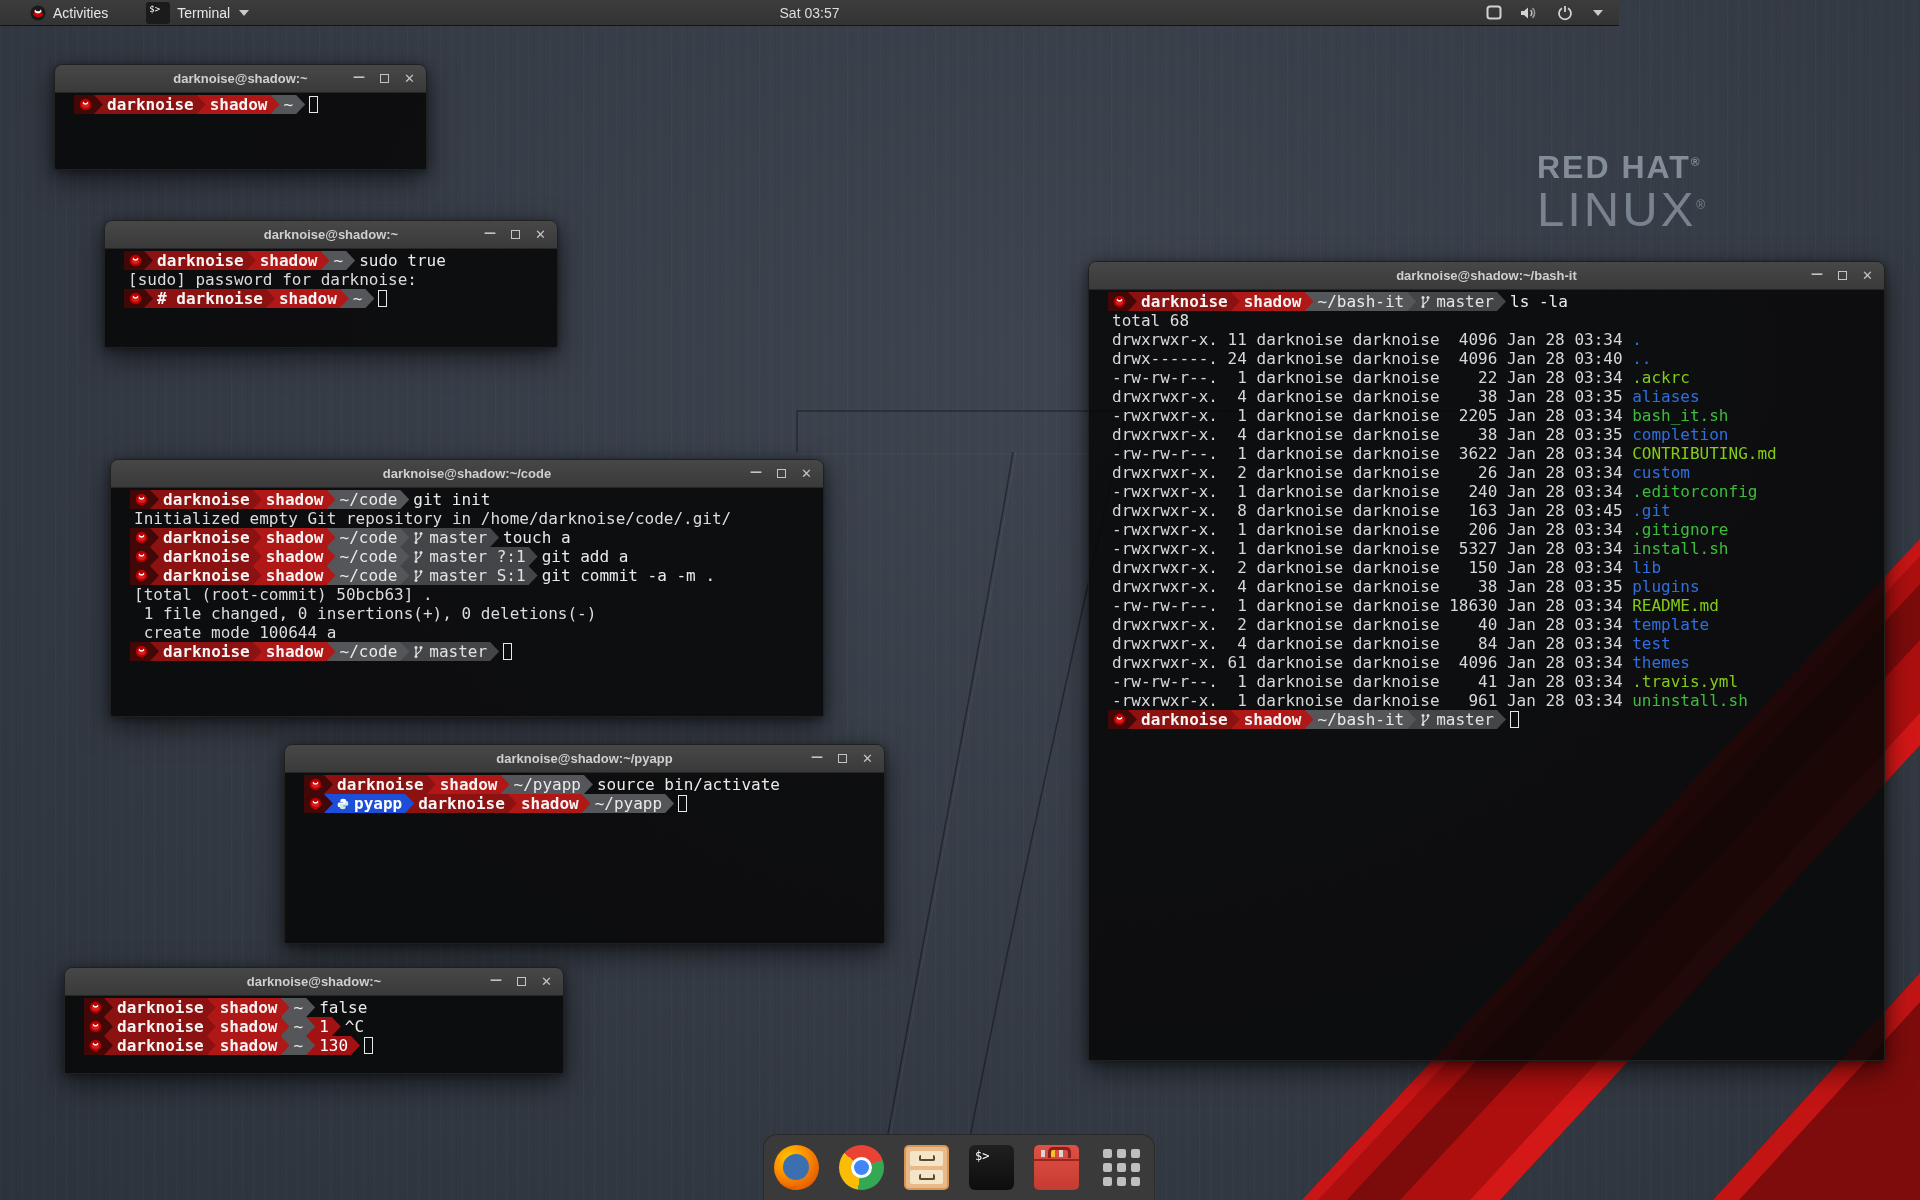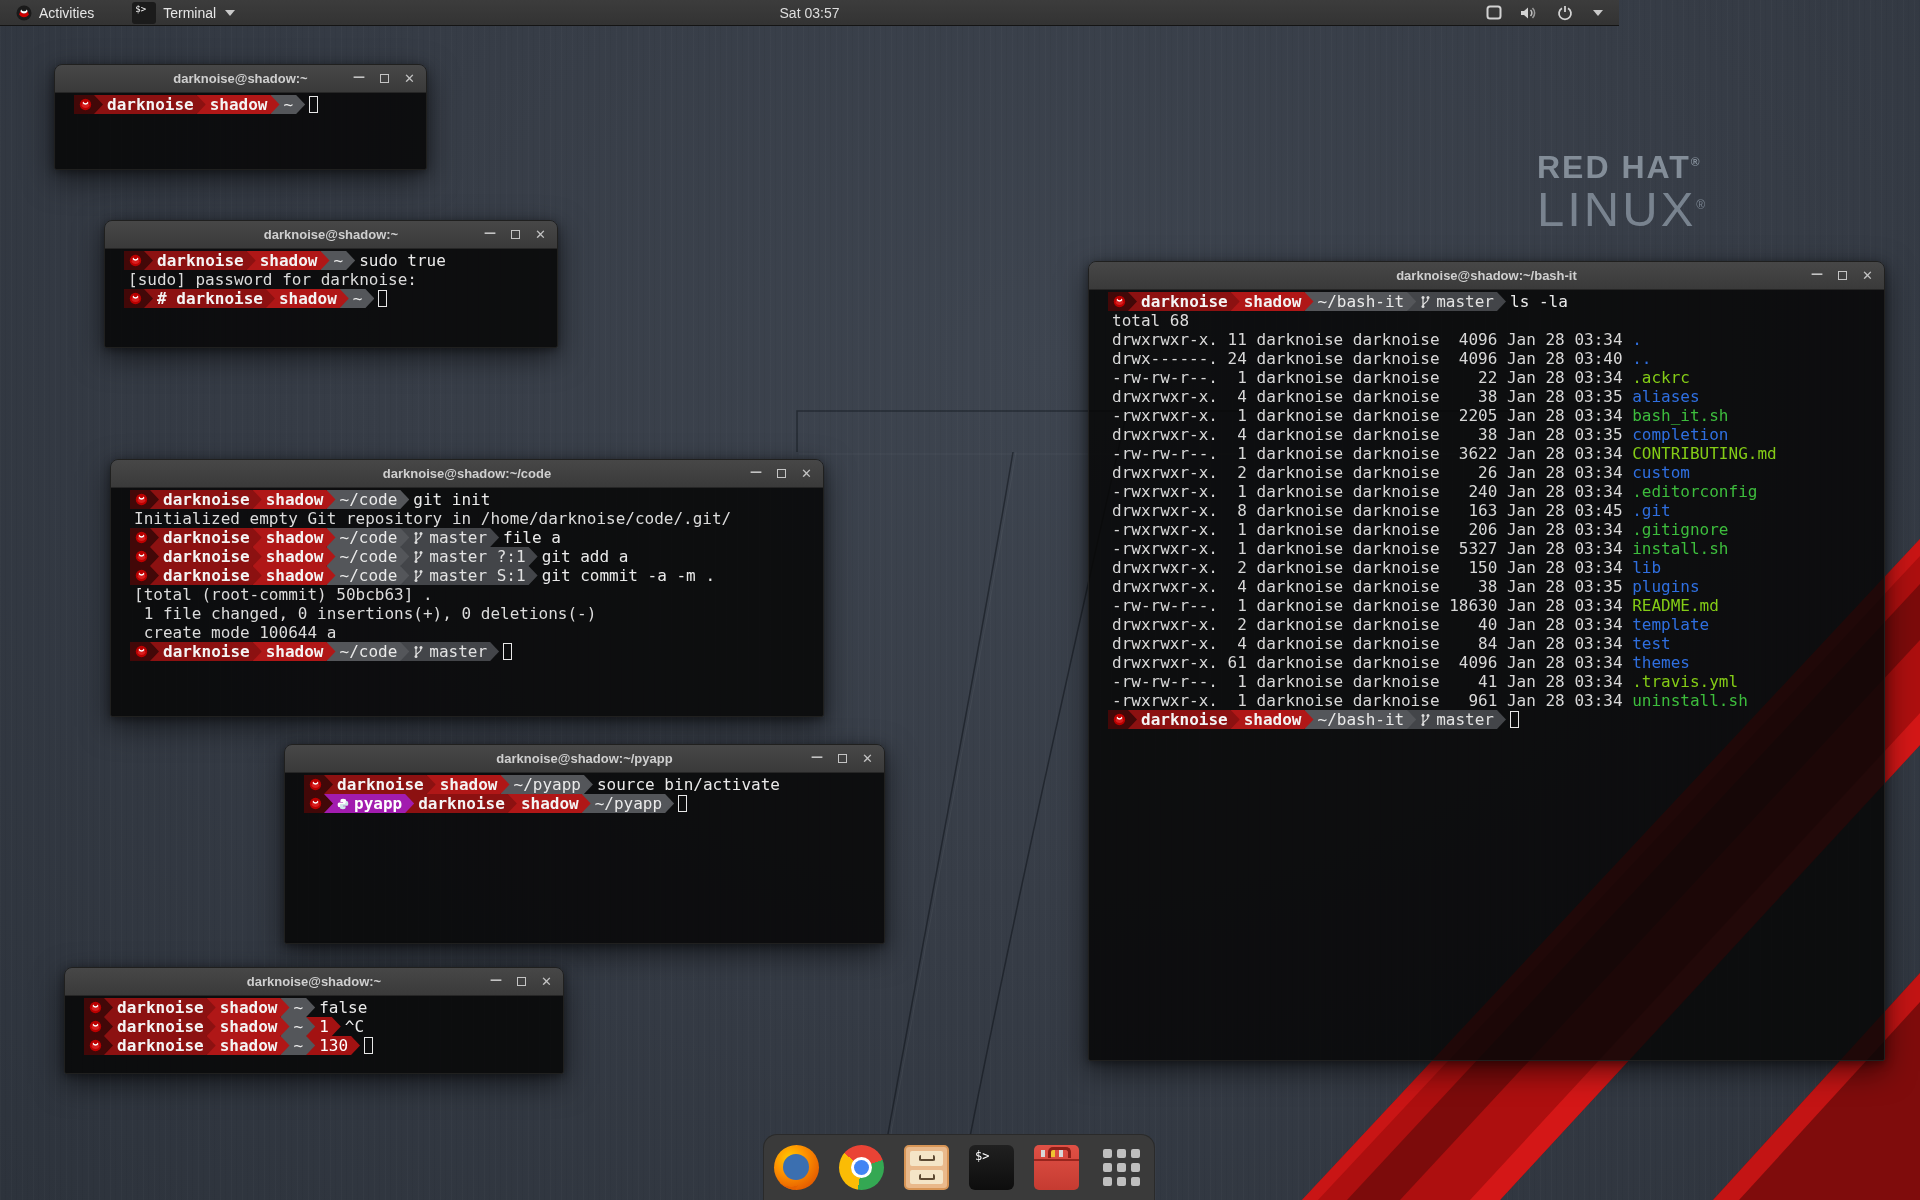--- a/index.html
+++ b/index.html
@@ -21,21 +21,21 @@
   .rhel-logo { position:absolute; left:1537px; top:104px; color:#828d99; opacity:.88; line-height:1.04; }
   .rhel-logo .l1 { font-size:32px; font-weight:bold; letter-spacing:2px; color:#8e99a4;margin-top:47px; }
   .rhel-logo .l2, .rhel-logo .l3 { font-size:49px; font-weight:300; letter-spacing:3px; }
   .rhel-logo sup { font-size:12px; }
   
   .topbar {
     position:absolute; left:0; top:0; width:1619px; height:26px;
     background:linear-gradient(#3c3c3c,#333333);
     border-bottom:1px solid #141414;
     display:flex; align-items:center;
-    color:#e6e6e6; font-size:14px; z-index:50;
+    color:#e6e6e6; font-size:14px; z-index:50;padding-left:14px;
   }
   .tb-left { display:flex; align-items:center; gap:8px; padding-left:8px; }
   .tb-activities { display:flex; align-items:center; gap:7px; padding:2px 8px; cursor:pointer; }
   .tb-app { display:flex; align-items:center; gap:7px; margin-left:22px; cursor:pointer; }
   .tb-app-iconbox { width:24px; height:22px; background:#1b1b1b; border-radius:3px;
       display:flex; align-items:flex-start; justify-content:flex-start; padding:2px 0 0 3px;
       font-family:"DejaVu Sans Mono",monospace; font-size:9px; color:#fff; }
   .tb-caret { width:0; height:0; border-left:5px solid transparent; border-right:5px solid transparent; border-top:6px solid #c9c9c9; margin-left:2px; }
   .tb-clock { position:absolute; left:0; right:0; text-align:center; font-size:14px; color:#dedede; pointer-events:none; }
   .tb-right { margin-left:auto; display:flex; align-items:center; gap:18px; padding-right:16px; z-index:2; }
@@ -76,21 +76,21 @@
     clip-path:polygon(0 0, calc(100% - 9px) 0, 100% 50%, calc(100% - 9px) 100%, 0 100%);
   }
   .seg svg { margin-right:5px; flex:0 0 auto; }
   .seg-hat { background:#420808; padding:0 11px 0 5px; }
   .seg-hat svg { margin-right:0; }
   .seg-user { background:#8c1111; color:#f4f4f4; font-weight:bold; }
   .seg-host { background:#b01717; color:#f4f4f4; font-weight:bold; }
   .seg-path { background:#54565a; color:#eaeaea; }
   .seg-git  { background:#434549; color:#e2e2e2; }
   .seg-stat { background:#a31212; color:#ffffff; }
-  .seg-venv { background:#a21caf; color:#ffffff; font-weight:bold;justify-content:center; }
+  .seg-venv { background:#1d4ed8; color:#ffffff; font-weight:bold;justify-content:center; }
   .cmd { margin-left:13px; color:#eaeaea; }
   .cursor { display:inline-block; width:9px; height:17px; border:1px solid #e8e8e8; margin-left:13px; }
   
   .ls-meta { color:#d8d8d8; }
   .n-dir  { color:var(--dir-blue); }
   .n-exec { color:var(--exec-green); }
   .n-plain{ color:#84cc16; }
   
   .w1 { left:54px;  top:64px;  width:373px; height:106px; z-index:10; }
   .w2 { left:104px; top:220px; width:454px; height:128px; z-index:10; }
@@ -239,21 +239,21 @@
             <path d="M4.4 6.2 A 4 4 0 0 0 11.6 6.2 L 10.8 4.4 A 3 3 0 0 1 5.2 4.4 Z" fill="#fff"></path>
           </svg></span><span class="seg seg-user" style="z-index: 29;">darknoise</span><span class="seg seg-host" style="z-index: 28;">shadow</span><span class="seg seg-path" style="z-index: 27;">~/code</span><span class="cmd">git init</span></div><div class="tline tout">Initialized empty Git repository in /home/darknoise/code/.git/</div><div class="tline"><span class="seg seg-hat" style="z-index: 30;"><svg width="13" height="13" viewBox="0 0 16 16">
             <circle cx="8" cy="8" r="7" fill="#b00"></circle>
             <path d="M3 9.5 A 6 6 0 0 0 13 9.5 L 11.6 6.2 A 4 4 0 0 1 4.4 6.2 Z" fill="#d81e1e"></path>
             <path d="M4.4 6.2 A 4 4 0 0 0 11.6 6.2 L 10.8 4.4 A 3 3 0 0 1 5.2 4.4 Z" fill="#fff"></path>
           </svg></span><span class="seg seg-user" style="z-index: 29;">darknoise</span><span class="seg seg-host" style="z-index: 28;">shadow</span><span class="seg seg-path" style="z-index: 27;">~/code</span><span class="seg seg-git" style="z-index: 26;"><svg width="11" height="14" viewBox="0 0 11 14">
             <path d="M3 3v8 M3 11c0-3.4 5-3 5-7V3" stroke="#dcdcdc" stroke-width="1.3" fill="none"></path>
             <circle cx="3" cy="2.4" r="1.5" fill="#dcdcdc"></circle>
             <circle cx="8" cy="2.4" r="1.5" fill="#dcdcdc"></circle>
             <circle cx="3" cy="11.6" r="1.5" fill="#dcdcdc"></circle>
-          </svg>master</span><span class="cmd">file a</span></div><div class="tline"><span class="seg seg-hat" style="z-index: 30;"><svg width="13" height="13" viewBox="0 0 16 16">
+          </svg>master</span><span class="cmd">touch a</span></div><div class="tline"><span class="seg seg-hat" style="z-index: 30;"><svg width="13" height="13" viewBox="0 0 16 16">
             <circle cx="8" cy="8" r="7" fill="#b00"></circle>
             <path d="M3 9.5 A 6 6 0 0 0 13 9.5 L 11.6 6.2 A 4 4 0 0 1 4.4 6.2 Z" fill="#d81e1e"></path>
             <path d="M4.4 6.2 A 4 4 0 0 0 11.6 6.2 L 10.8 4.4 A 3 3 0 0 1 5.2 4.4 Z" fill="#fff"></path>
           </svg></span><span class="seg seg-user" style="z-index: 29;">darknoise</span><span class="seg seg-host" style="z-index: 28;">shadow</span><span class="seg seg-path" style="z-index: 27;">~/code</span><span class="seg seg-git" style="z-index: 26;"><svg width="11" height="14" viewBox="0 0 11 14">
             <path d="M3 3v8 M3 11c0-3.4 5-3 5-7V3" stroke="#dcdcdc" stroke-width="1.3" fill="none"></path>
             <circle cx="3" cy="2.4" r="1.5" fill="#dcdcdc"></circle>
             <circle cx="8" cy="2.4" r="1.5" fill="#dcdcdc"></circle>
             <circle cx="3" cy="11.6" r="1.5" fill="#dcdcdc"></circle>
           </svg>master ?:1</span><span class="cmd">git add a</span></div><div class="tline"><span class="seg seg-hat" style="z-index: 30;"><svg width="13" height="13" viewBox="0 0 16 16">
             <circle cx="8" cy="8" r="7" fill="#b00"></circle>

